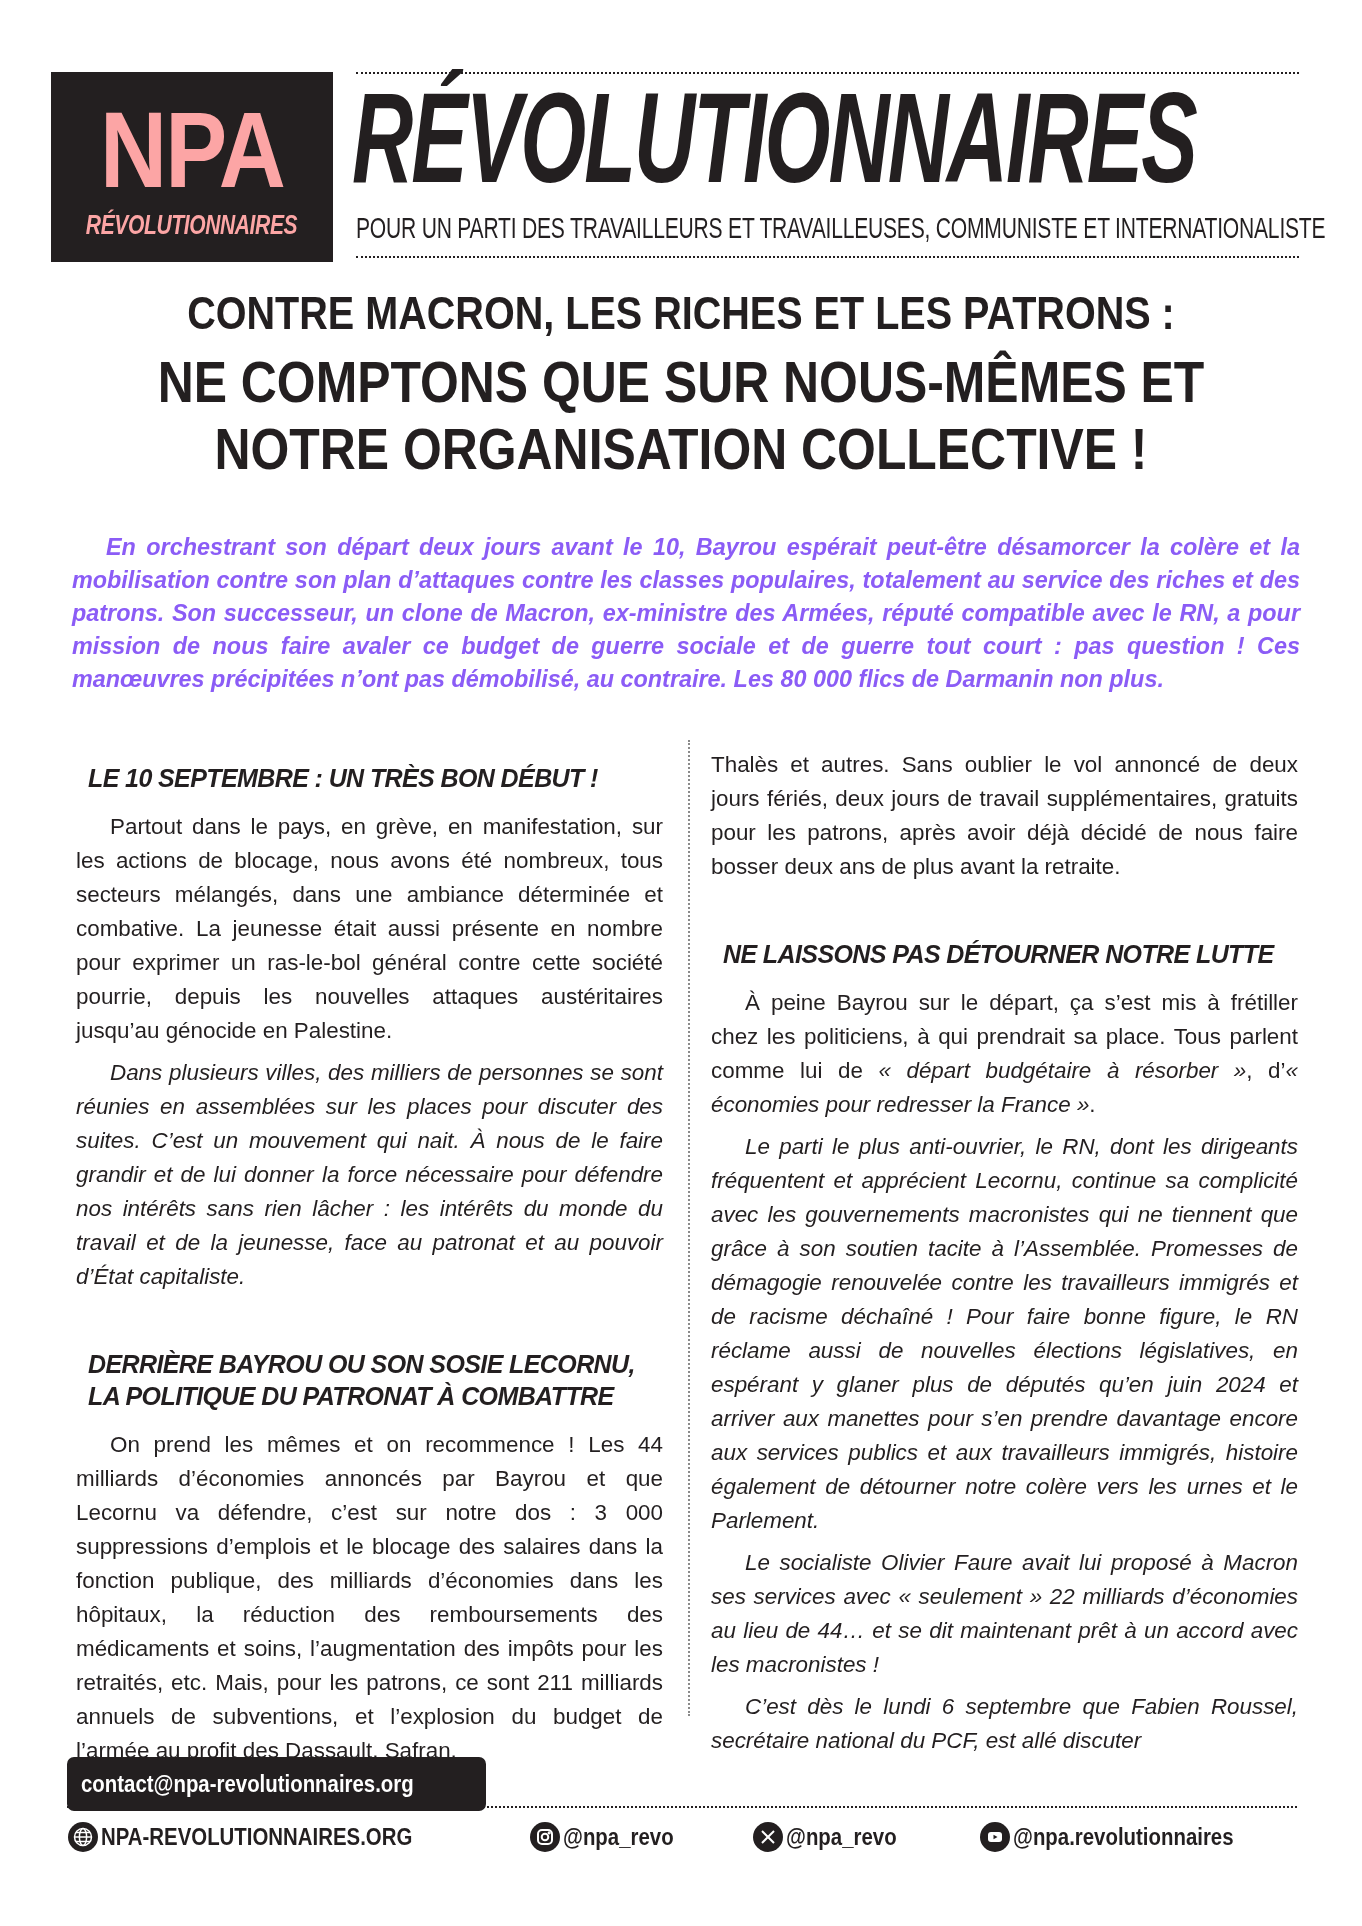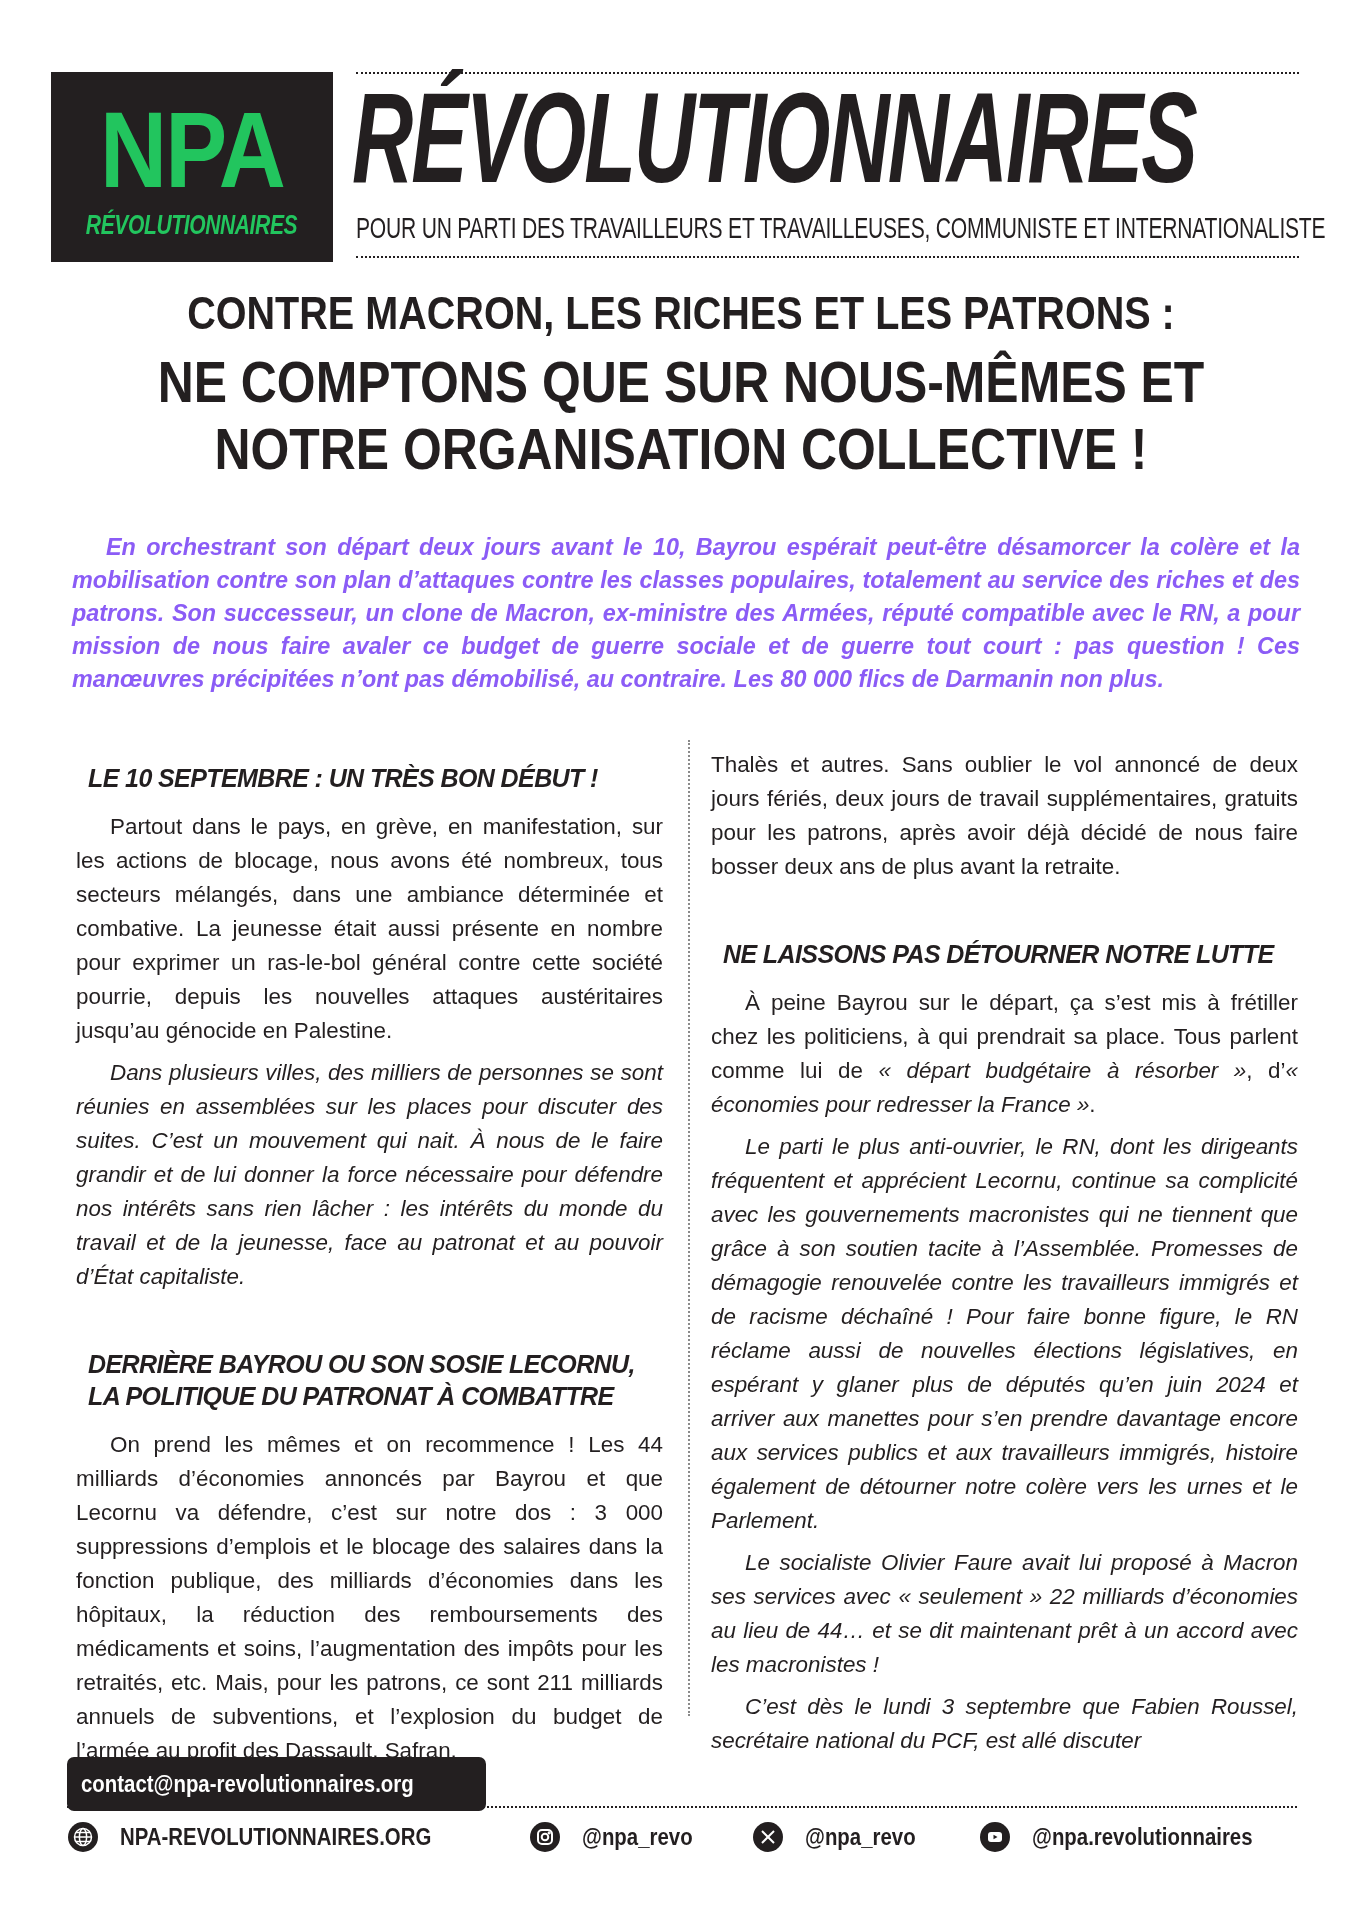--- a/index.html
+++ b/index.html
@@ -6,21 +6,21 @@
   body {
     width: 1362px; height: 1926px; position: relative; overflow: hidden;
     color: #231f20;
     font-family: "Liberation Sans", "DejaVu Sans", sans-serif;
   }
   .page { position: absolute; inset: 0; }
 
   
   .logo-box {
     position: absolute; left: 51px; top: 72px; width: 282px; height: 190px;
-    background: #231f20; color: #22c55e;
+    background: #231f20; color: #fca5a5;
     display: flex; flex-direction: column; align-items: center;
   }
   .logo-npa {
     font-family: "Liberation Sans", sans-serif; font-weight: 700;
     font-size: 108px; line-height: 1; letter-spacing: -2px;
     margin-top: 24px; transform: scaleX(0.86);
   }
   .logo-sub {
     font-family: "Liberation Sans", sans-serif; font-weight: 700; font-style: italic;
     font-size: 27px; margin-top: 6px; letter-spacing: -0.5px; transform: scaleX(0.78);
@@ -83,21 +83,21 @@
     position: absolute; left: 67px; top: 1757px; height: 38px;
     padding: 8px 14px; border-radius: 7px; background: #231f20; color: #fff;
     font-weight: 700; font-size: 24px; line-height: 38px;
     display: inline-flex; align-items: center;
   }
   .contact-pill span { display: inline-block; transform-origin: left center; transform: scaleX(0.85); white-space: nowrap; }
   .footer-dots {
     position: absolute; left: 67px; top: 1806px; width: 1230px; height: 0;
     border-top: 2px dotted #231f20;
   }
-  .social { position: absolute; top: 1822px; display: flex; align-items: center; gap: 22px; }
+  .social { position: absolute; top: 1822px; display: flex; align-items: center; gap: 3px; }
   .social .ico {
     width: 30px; height: 30px; border-radius: 50%; background: #231f20;
     display: flex; align-items: center; justify-content: center; flex-shrink: 0;
   }
   .social .label { font-weight: 700; font-size: 24px; white-space: nowrap;
     display: inline-block; transform-origin: left center; transform: scaleX(0.85); }
   .s-web { left: 68px; }
   .s-insta { left: 530px; }
   .s-x { left: 753px; }
   .s-yt { left: 980px; }
@@ -135,21 +135,21 @@
     <p class="para">On prend les mêmes et on recommence ! Les 44 milliards d’économies annoncés par Bayrou et que Lecornu va défendre, c’est sur notre dos : 3 000 suppressions d’emplois et le blocage des salaires dans la fonction publique, des milliards d’économies dans les hôpitaux, la réduction des remboursements des médicaments et soins, l’augmentation des impôts pour les retraités, etc. Mais, pour les patrons, ce sont 211 milliards annuels de subventions, et l’explosion du budget de l’armée au profit des Dassault, Safran,</p>
   </div>
 
   <div class="col col-right">
     <p class="para noindent">Thalès et autres. Sans oublier le vol annoncé de deux jours fériés, deux jours de travail supplémentaires, gratuits pour les patrons, après avoir déjà décidé de nous faire bosser deux ans de plus avant la retraite.</p>
     <div class="gap"></div>
     <h2 class="sec-title">NE LAISSONS PAS DÉTOURNER NOTRE LUTTE</h2>
     <p class="para"><span>À peine Bayrou sur le départ, ça s’est mis à frétiller chez les politiciens, à qui prendrait sa place. Tous parlent comme lui de </span><span class="quote-it">« départ budgétaire à résorber »</span><span>, d’</span><span class="quote-it">« économies pour redresser la France »</span><span>.</span></p>
     <p class="para">Le parti le plus anti-ouvrier, le RN, dont les dirigeants fréquentent et apprécient Lecornu, continue sa complicité avec les gouvernements macronistes qui ne tiennent que grâce à son soutien tacite à l’Assemblée. Promesses de démagogie renouvelée contre les travailleurs immigrés et de racisme déchaîné ! Pour faire bonne figure, le RN réclame aussi de nouvelles élections législatives, en espérant y glaner plus de députés qu’en juin 2024 et arriver aux manettes pour s’en prendre davantage encore aux services publics et aux travailleurs immigrés, histoire également de détourner notre colère vers les urnes et le Parlement.</p>
     <p class="para">Le socialiste Olivier Faure avait lui proposé à Macron ses services avec « seulement » 22 milliards d’économies au lieu de 44… et se dit maintenant prêt à un accord avec les macronistes !</p>
-    <p class="para">C’est dès le lundi 3 septembre que Fabien Roussel, secrétaire national du PCF, est allé discuter</p>
+    <p class="para">C’est dès le lundi 6 septembre que Fabien Roussel, secrétaire national du PCF, est allé discuter</p>
   </div>
 
   <a class="contact-pill">
       <span>contact@npa-revolutionnaires.org</span>
     </a>
   <div class="footer-dots"></div>
 
   <a class="social s-web">
     <span class="ico">
       <svg width="22" height="22" viewBox="0 0 22 22" fill="none" stroke="#fff" stroke-width="1.5">

